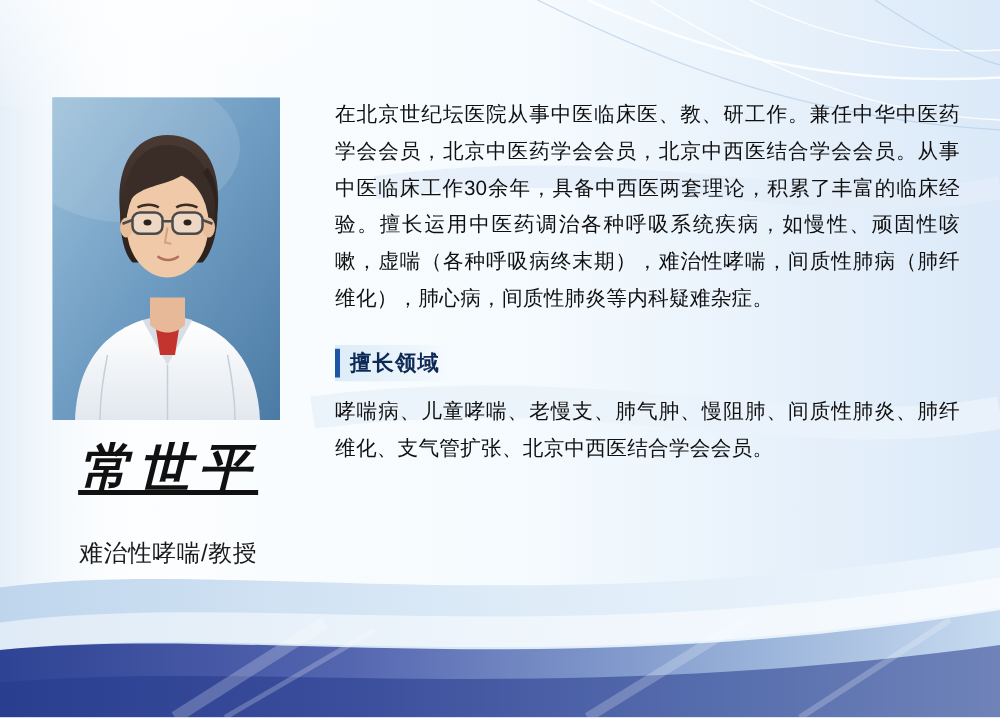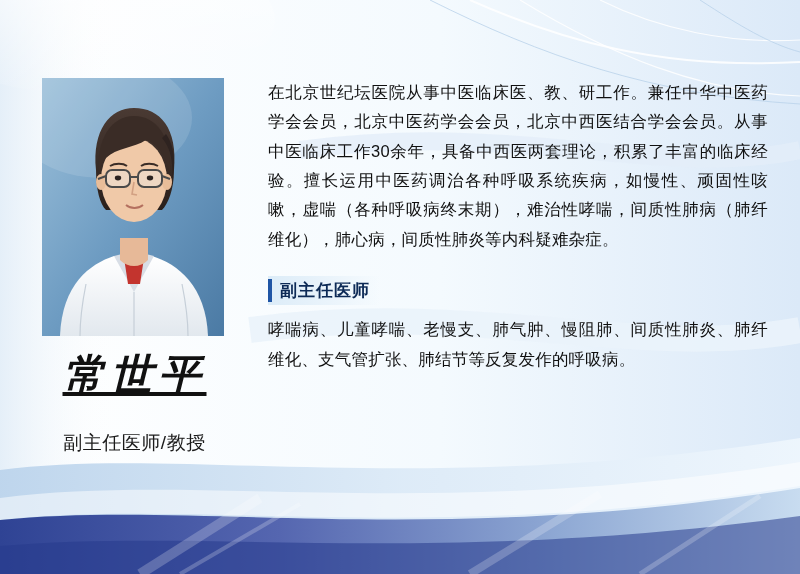--- a/index.html
+++ b/index.html
@@ -213,30 +213,30 @@
 
       <path d="M68 88 C73 85 81 85 85 88" stroke="#3a2c26" stroke-width="2" fill="none"></path>
       <path d="M99 88 C103 85 111 85 116 88" stroke="#3a2c26" stroke-width="2" fill="none"></path>
 
       <path d="M92 104 L90 116 L95 117" stroke="#d2a183" stroke-width="1.6" fill="none"></path>
       <path d="M84 127 C89 131 96 131 101 127" stroke="#b4705f" stroke-width="2" fill="none"></path>
     </svg>
   </div>
 
   <div class="doctor-name">常世平</div>
-  <div class="doctor-title">副主任医师/教授</div>
+  <div class="doctor-title">难治性哮喘/教授</div>
 
   <div class="content">
 
     <div class="section">
       <div class="section-body">在北京世纪坛医院从事中医临床医、教、研工作。兼任中华中医药学会会员，北京中医药学会会员，北京中西医结合学会会员。从事中医临床工作30余年，具备中西医两套理论，积累了丰富的临床经验。擅长运用中医药调治各种呼吸系统疾病，如慢性、顽固性咳嗽，虚喘（各种呼吸病终末期），难治性哮喘，间质性肺病（肺纤维化），肺心病，间质性肺炎等内科疑难杂症。</div>
     </div>
 
     <div class="section">
       <div class="section-head">
         <span class="bar"></span>
-        <span>副主任医师</span>
+        <span>擅长领域</span>
       </div>
-      <div class="section-body">哮喘病、儿童哮喘、老慢支、肺气肿、慢阻肺、间质性肺炎、肺纤维化、支气管扩张、肺结节等反复发作的呼吸病。</div>
+      <div class="section-body">哮喘病、儿童哮喘、老慢支、肺气肿、慢阻肺、间质性肺炎、肺纤维化、支气管扩张、北京中西医结合学会会员。</div>
     </div>
 
   </div>
 </div>
 
 </body></html>

